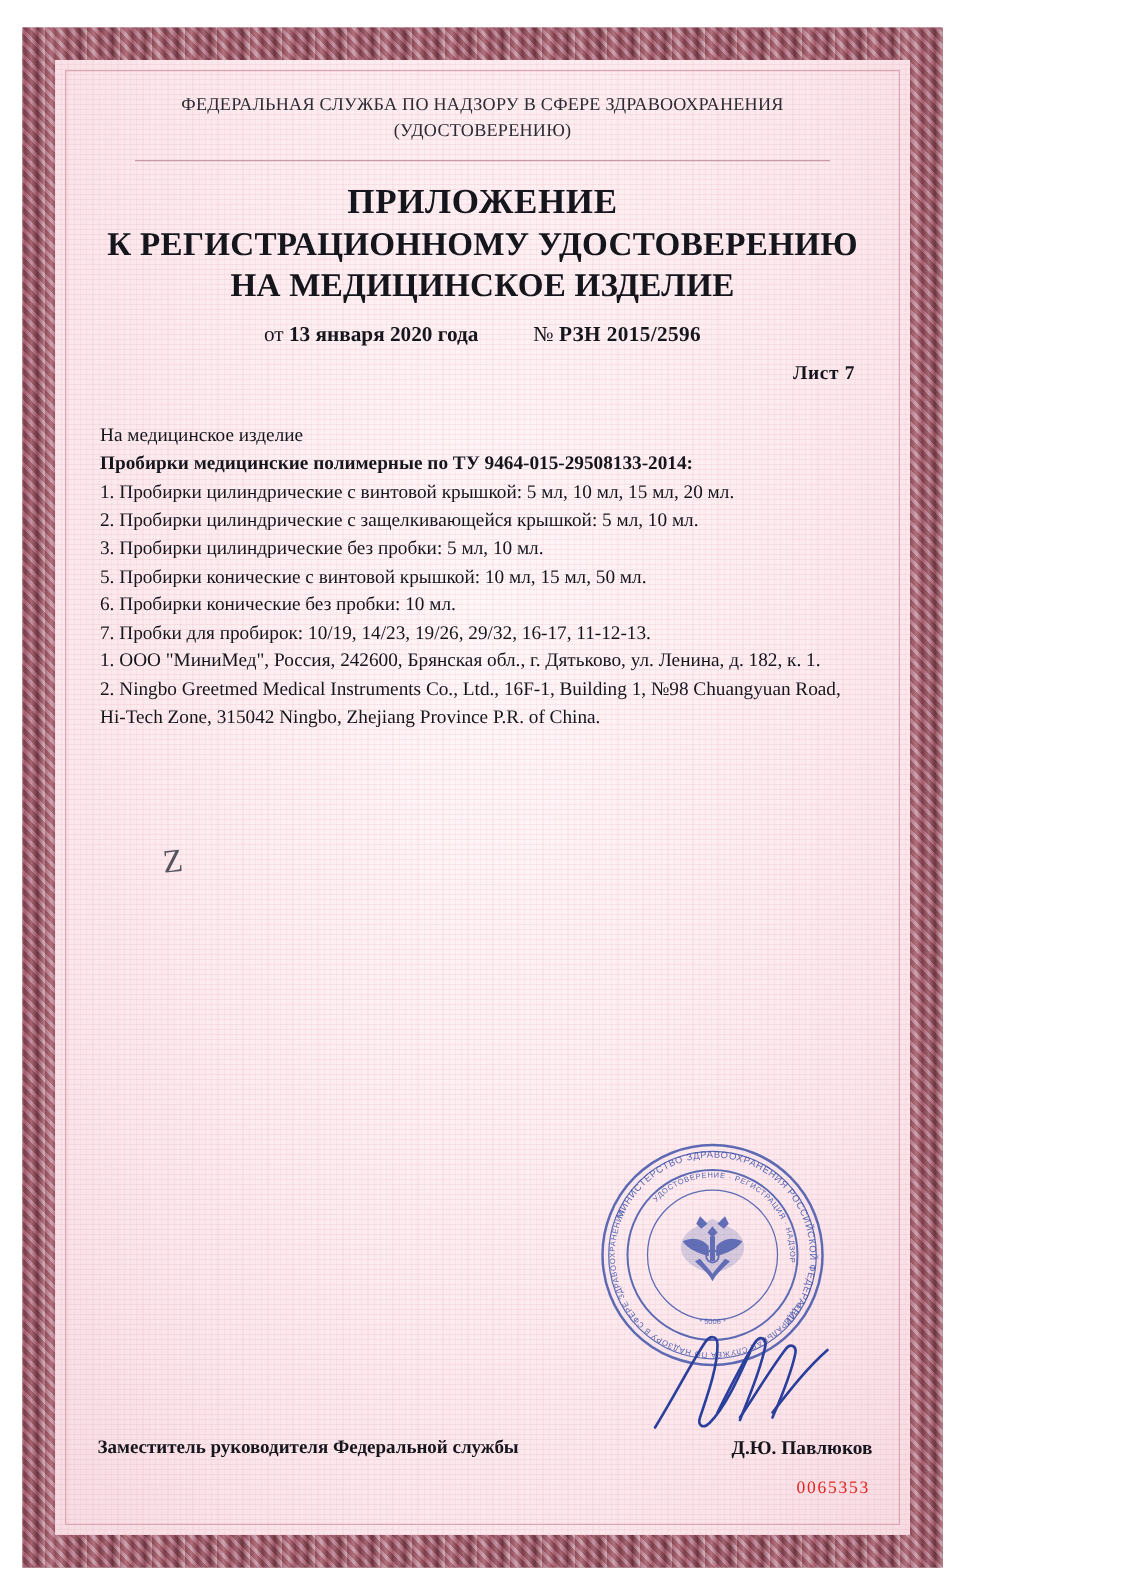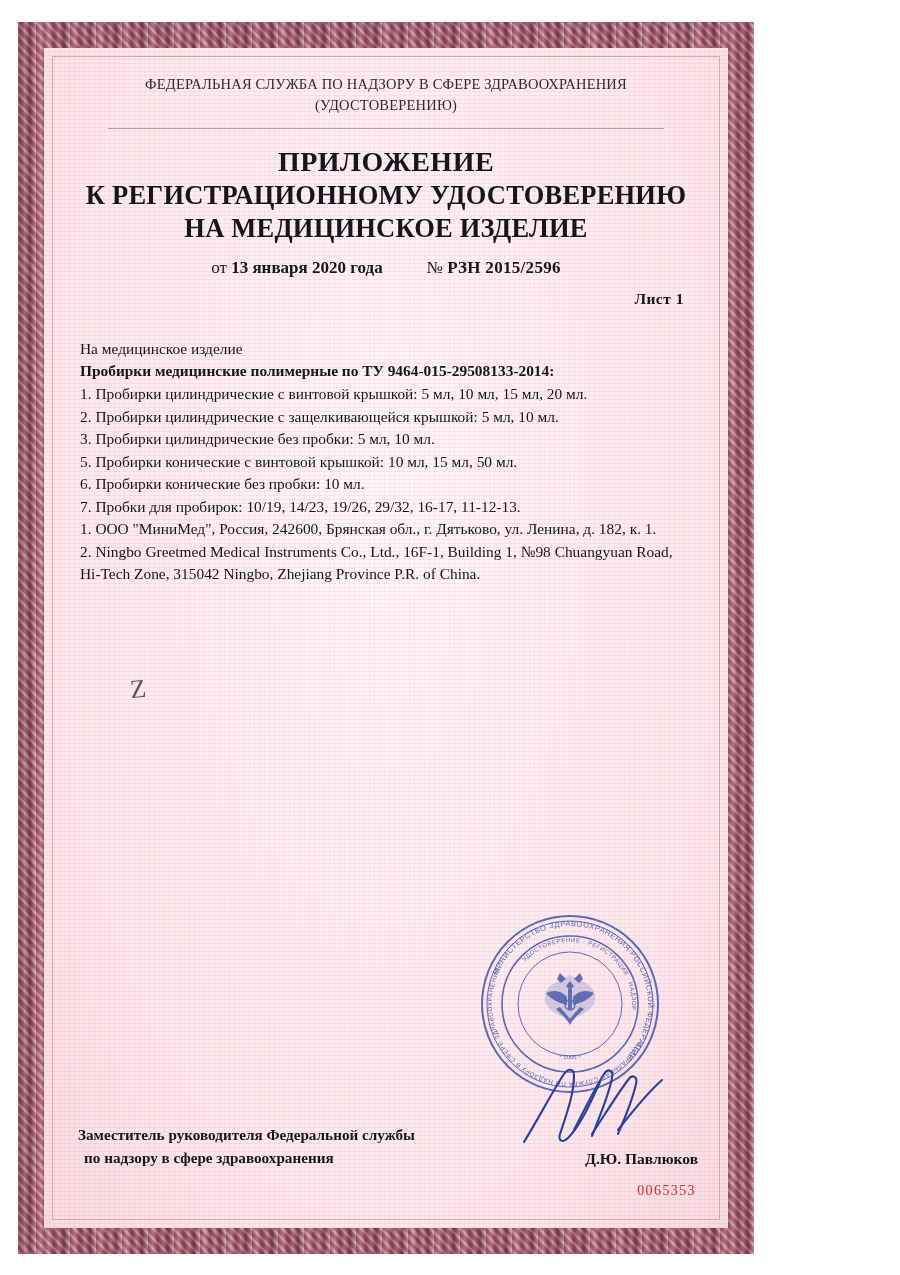--- a/index.html
+++ b/index.html
@@ -248,21 +248,21 @@
       <div>
         <span class="date-label">от</span>
         <span class="date-value">13 января 2020 года</span>
       </div>
       <div>
         <span class="num-label">№</span>
         <span class="num-value">РЗН 2015/2596</span>
       </div>
     </div>
 
-    <div class="sheet-row">Лист  1</div>
+    <div class="sheet-row">Лист  7</div>
 
     <div class="body-block">
       <div class="lead">На медицинское изделие</div>
       <div class="strong-line">Пробирки медицинские полимерные по ТУ 9464-015-29508133-2014:</div>
       <div class="item">1. Пробирки цилиндрические с винтовой крышкой: 5 мл, 10 мл, 15 мл, 20 мл.</div>
       <div class="item">2. Пробирки цилиндрические с защелкивающейся крышкой: 5 мл, 10 мл.</div>
       <div class="item">3. Пробирки цилиндрические без пробки: 5 мл, 10 мл.</div>
       <div class="item">5. Пробирки конические с винтовой крышкой: 10 мл, 15 мл, 50 мл.</div>
       <div class="item">6. Пробирки конические без пробки: 10 мл.</div>
       <div class="item">7. Пробки для пробирок: 10/19, 14/23, 19/26, 29/32, 16-17, 11-12-13.</div>
@@ -316,19 +316,18 @@
         <path d="M56,66 C 66,46 76,26 86,10 C 90,4 96,6 94,14 C 90,34 80,56 74,72"></path>
         <path d="M74,70 C 86,52 98,32 110,16 C 114,10 120,12 118,20 C 114,38 106,56 100,70"></path>
         <path d="M100,66 C 114,48 128,30 144,16"></path>
       </g>
     </svg>
   </div>
 
   <div class="footer">
     <div class="official-title">
       <div class="l1">Заместитель руководителя Федеральной службы</div>
-      <div class="l2">по надзору в сфере здравоохранения</div>
     </div>
     <div class="signer-name">Д.Ю. Павлюков</div>
   </div>
 
   <div class="serial">0065353</div>
 </div>
 
 </body></html>

